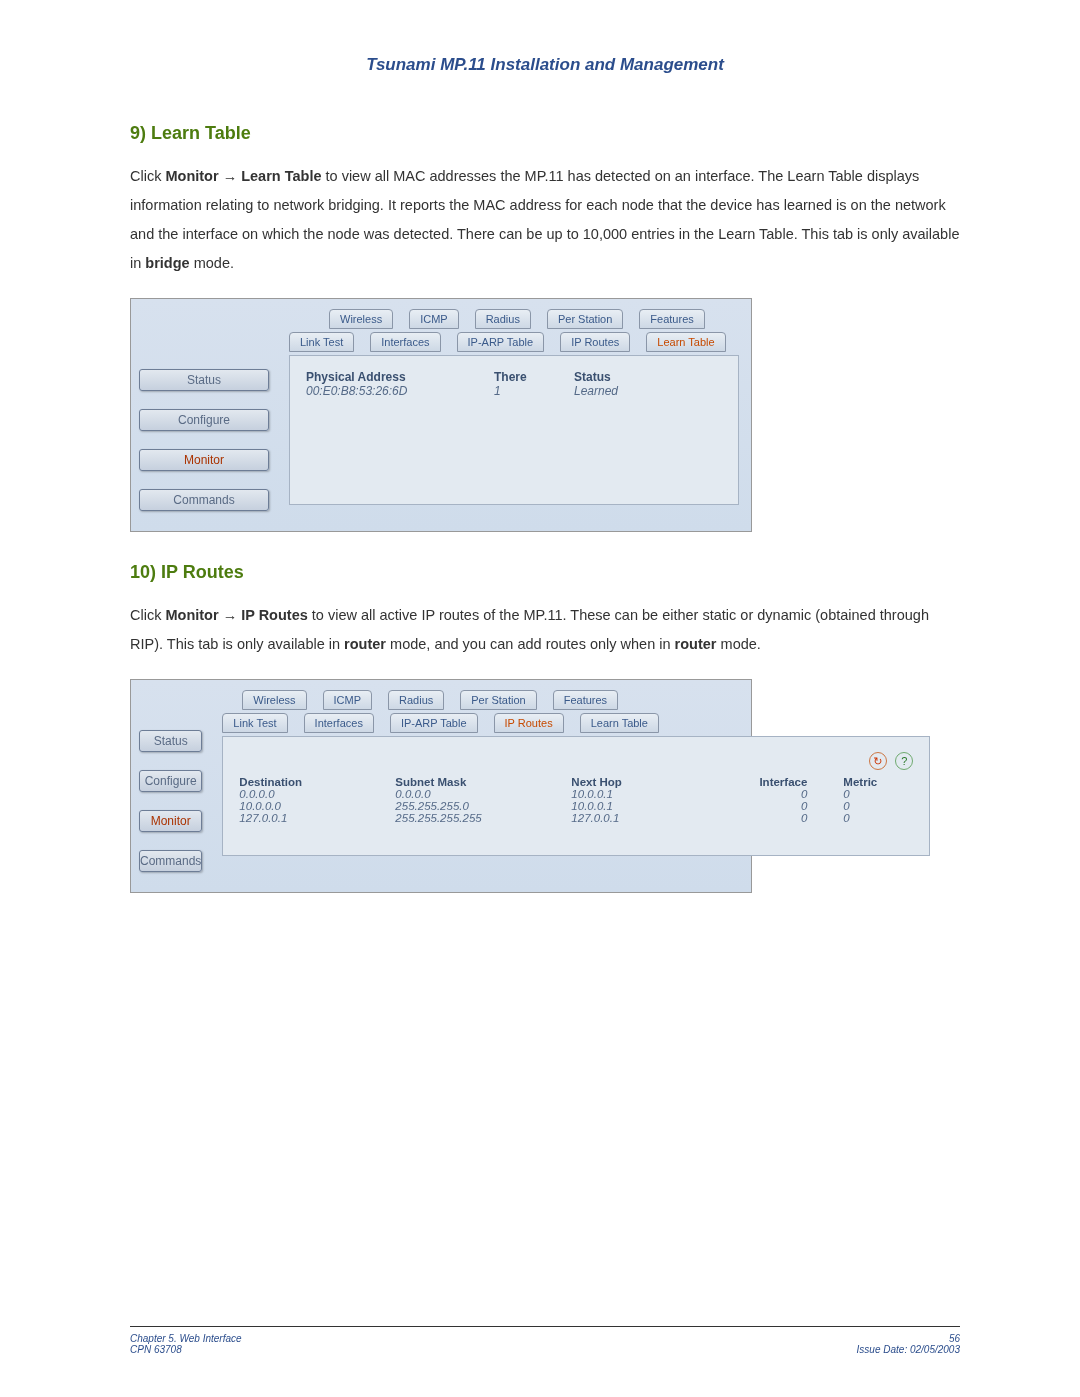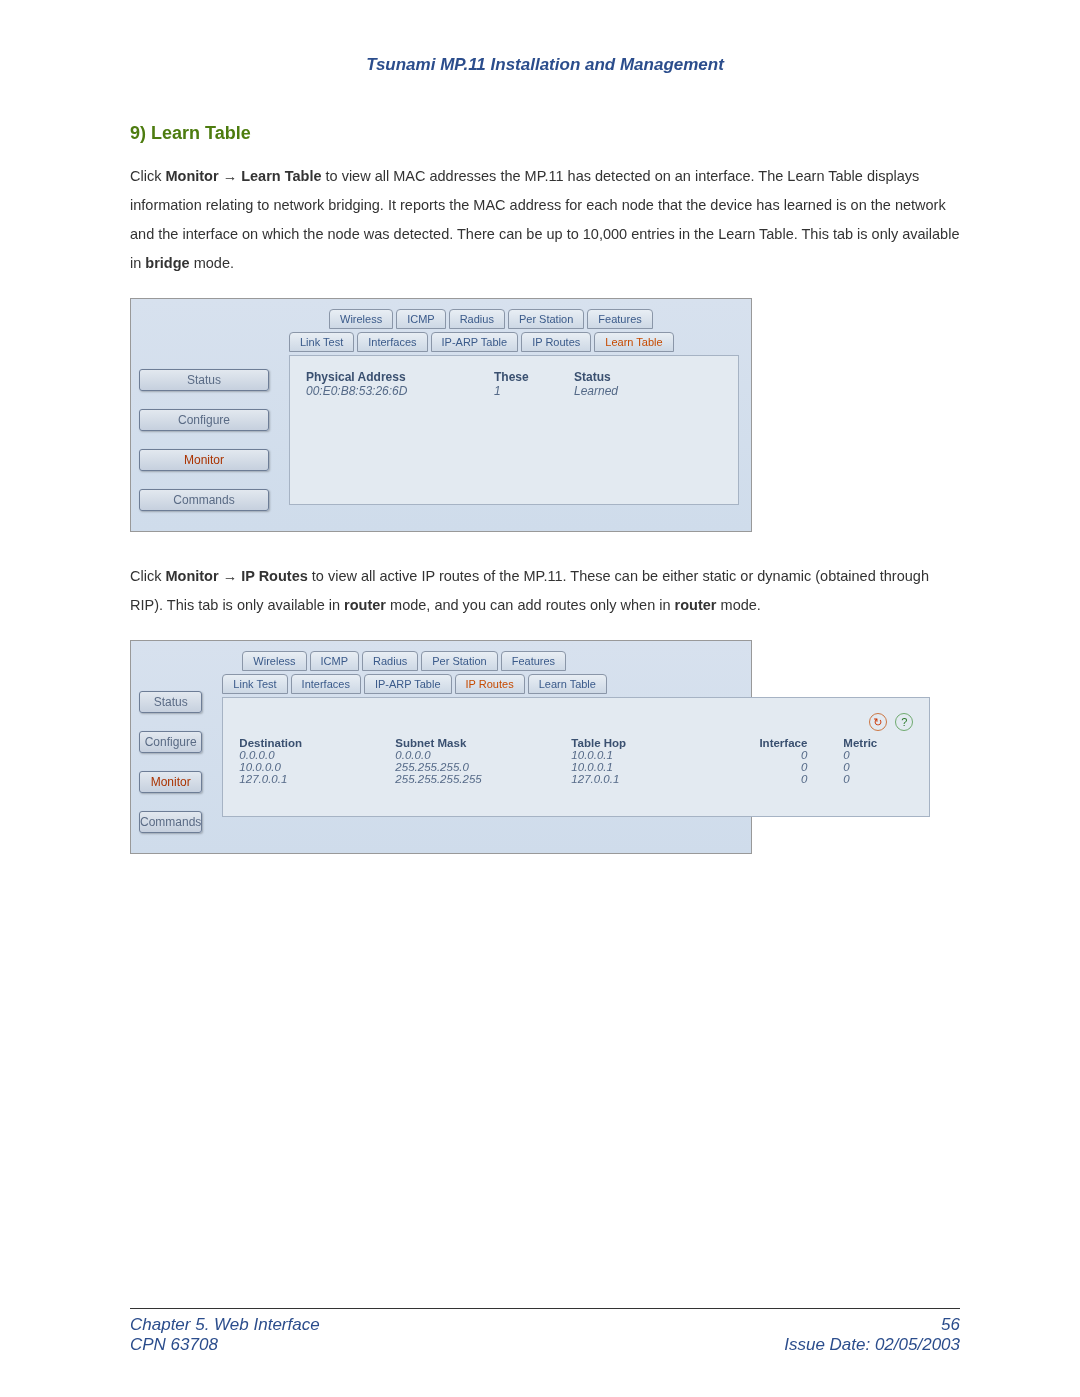--- a/index.html
+++ b/index.html
@@ -65,21 +65,21 @@
     box-shadow: 1px 1px 2px rgba(0,0,0,0.25);
   }
   .ss-side-btn.active { color: #aa3300; }
   .ss-main {
     flex: 1;
     padding: 10px 12px 14px 12px;
     position: relative;
   }
   .tabrow {
     display: flex;
-    gap: 3px;
+    gap: 16px;
     margin-bottom: 3px;
   }
   .tab {
     background: linear-gradient(#e8eef4, #cdd8e5);
     border: 1px solid #8a96a8;
     border-top-left-radius: 4px;
     border-top-right-radius: 4px;
     font-size: 11px;
     color: #3a5a8a;
     padding: 3px 10px;
@@ -124,21 +124,21 @@
   .reload-icon { color:#cc3300; border-color:#cc7744;}
   .help-icon { color:#2b7a2b; border-color:#6faa6f;}
 
   .footer {
     position: absolute;
     left: 130px;
     right: 120px;
     bottom: 42px;
     border-top: 1px solid #333;
     padding-top: 6px;
-    font-size: 17px;
+    font-size: 10px;
     color: #2b4d8c;
     font-style: italic;
     display: flex;
     justify-content: space-between;
   }
   .footer .right { text-align: right; }
 </style>
 </head>
 <body>
 
@@ -177,34 +177,35 @@
           <div class="tab">Link Test</div>
           <div class="tab">Interfaces</div>
           <div class="tab">IP-ARP Table</div>
           <div class="tab">IP Routes</div>
           <div class="tab active">Learn Table</div>
         </div>
         <div class="ss-content">
           <div class="learn-table">
             <div class="hdrs">
               <div class="col1 htxt">Physical Address</div>
-              <div class="col2 htxt">These</div>
+              <div class="col2 htxt">There</div>
               <div class="col3 htxt">Status</div>
             </div>
             <div class="row">
               <div class="col1">00:E0:B8:53:26:6D</div>
               <div class="col2">1</div>
               <div class="col3">Learned</div>
             </div>
           </div>
         </div>
       </div>
     </div>
   </div>
 
+  <div class="section-heading">10) IP Routes</div>
   <p class="body-text">
     <span>Click </span>
     <b>Monitor</b>
     <span class="arrow"> → </span>
     <b>IP Routes</b>
     <span> to view all active IP routes of the MP.11.  These can be either static or dynamic (obtained through RIP).  This tab is only available in </span>
     <b>router</b>
     <span> mode, and you can add routes only when in </span>
     <b>router</b>
     <span> mode.</span>
@@ -235,21 +236,21 @@
         </div>
         <div class="ss-content" style="min-height:90px;">
           <div class="icon-bar">
             <span class="icon-circle reload-icon">↻</span>
             <span class="icon-circle help-icon">?</span>
           </div>
           <div class="ip-table">
             <div class="hdrs">
               <div class="ip-c1 htxt">Destination</div>
               <div class="ip-c2 htxt">Subnet Mask</div>
-              <div class="ip-c3 htxt">Table Hop</div>
+              <div class="ip-c3 htxt">Next Hop</div>
               <div class="ip-c4 htxt">Interface</div>
               <div class="ip-c5 htxt">Metric</div>
             </div>
             <div class="row">
               <div class="ip-c1">0.0.0.0</div>
               <div class="ip-c2">0.0.0.0</div>
               <div class="ip-c3">10.0.0.1</div>
               <div class="ip-c4">0</div>
               <div class="ip-c5">0</div>
             </div>

